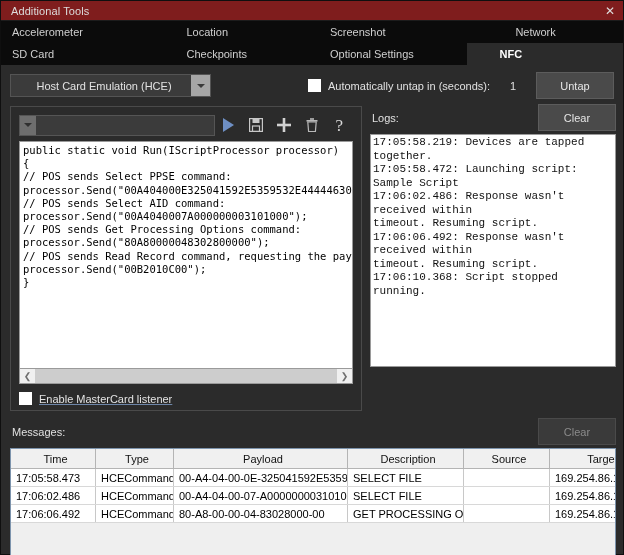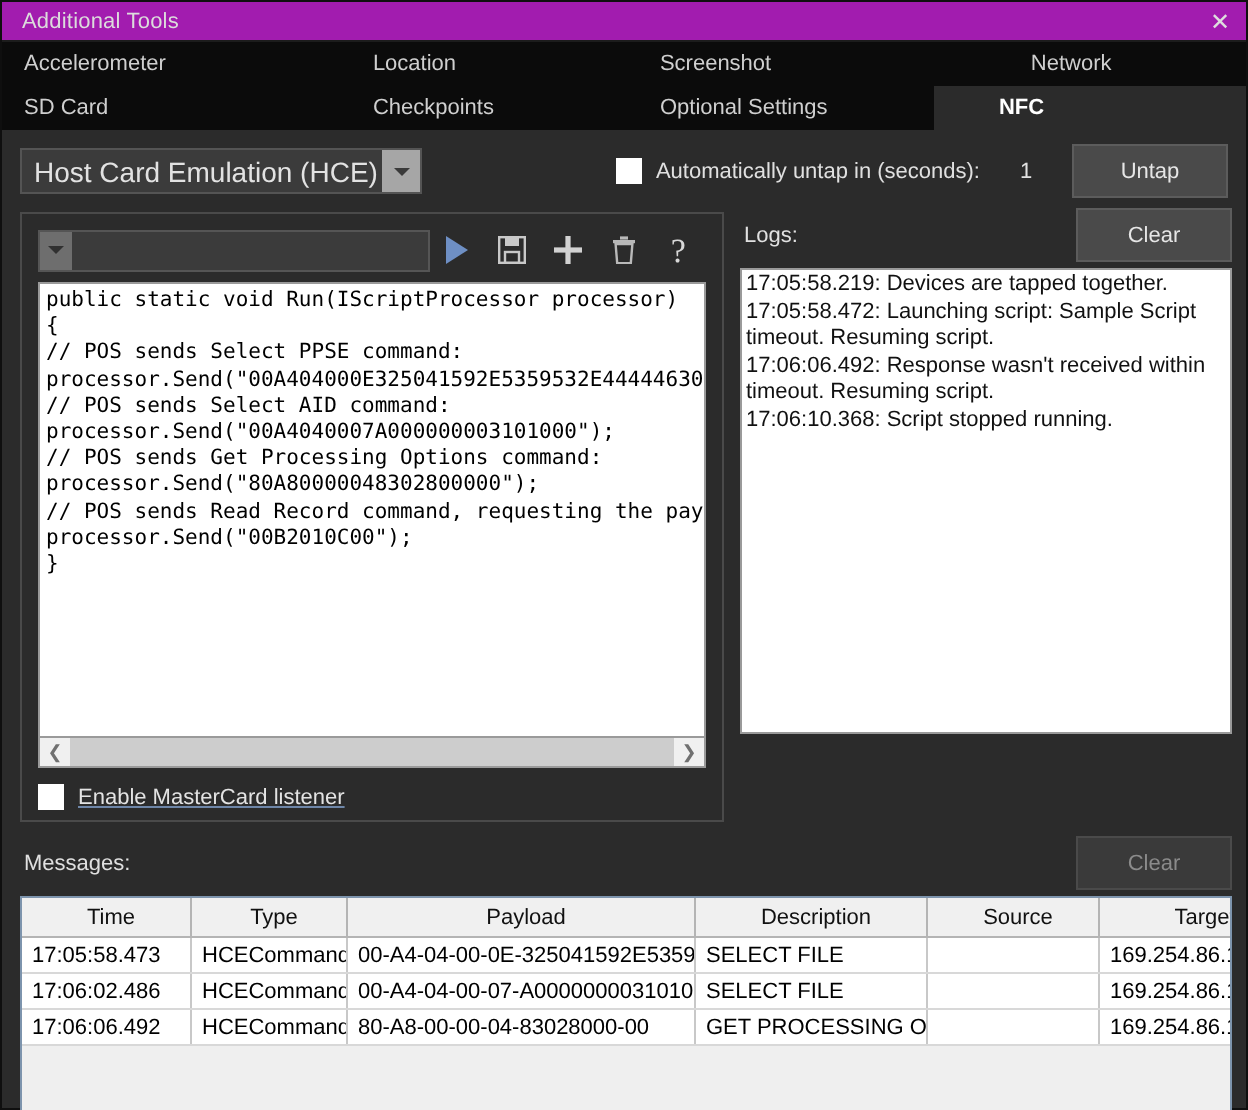--- a/index.html
+++ b/index.html
@@ -24,21 +24,21 @@
     background: #2b2b2b;
     border: 1px solid #0f0f0f;
     display: flex;
     flex-direction: column;
   }
 
   
   .titlebar {
     height: 19px;
     flex: 0 0 19px;
-    background: #a21caf;
+    background: #7f1d1d;
     display: flex;
     align-items: center;
     position: relative;
     border-bottom: 1px solid #1c1c1c;
   }
   .titlebar .title {
     margin-left: 10px;
     font-size: 11px;
     color: #dcdcdc;
     letter-spacing: .1px;
@@ -107,24 +107,25 @@
     box-sizing: border-box;
     background: #3b3b3b;
     border: 1px solid #545454;
     display: flex;
     align-items: center;
     cursor: pointer;
   }
   .mode-select .lbl {
     flex: 1;
     padding-left: 6px;
-    font-size: 14px;
+    font-size: 11px;
     color: #e2e2e2;
     white-space: nowrap;
     overflow: hidden;
+    text-align: center;
   }
   .dd-arrow {
     width: 19px;
     height: 21px;
     background: #a6a6a6;
     display: flex;
     align-items: center;
     justify-content: center;
     flex: 0 0 19px;
   }
@@ -339,21 +340,21 @@
     left: 0; top: 28px;
     width: 246px;
     height: 233px;
     box-sizing: border-box;
     background: #ffffff;
     border: 1px solid #9a9a9a;
     overflow: hidden;
     padding: 1px 2px;
   }
   .log-line {
-    font-family: Liberation Sans, sans-serif;
+    font-family: Liberation Mono, monospace;
     font-size: 11px;
     line-height: 13.5px;
     color: #111;
   }
 
   
   .messages-head {
     position: absolute;
     left: 9px; top: 355px;
     width: 606px;
@@ -537,20 +538,21 @@
     </div>
 
     <div class="logs-panel">
       <div class="logs-head">
         <span class="logs-label">Logs:</span>
         <span class="btn">Clear</span>
       </div>
       <div class="logs-box">
         <div class="log-line">17:05:58.219: Devices are tapped together.</div>
         <div class="log-line">17:05:58.472: Launching script: Sample Script</div>
+        <div class="log-line">17:06:02.486: Response wasn't received within</div>
         <div class="log-line">timeout. Resuming script.</div>
         <div class="log-line">17:06:06.492: Response wasn't received within</div>
         <div class="log-line">timeout. Resuming script.</div>
         <div class="log-line">17:06:10.368: Script stopped running.</div>
       </div>
     </div>
 
     <div class="messages-head">
       <span class="messages-label">Messages:</span>
       <span class="btn disabled">Clear</span>

